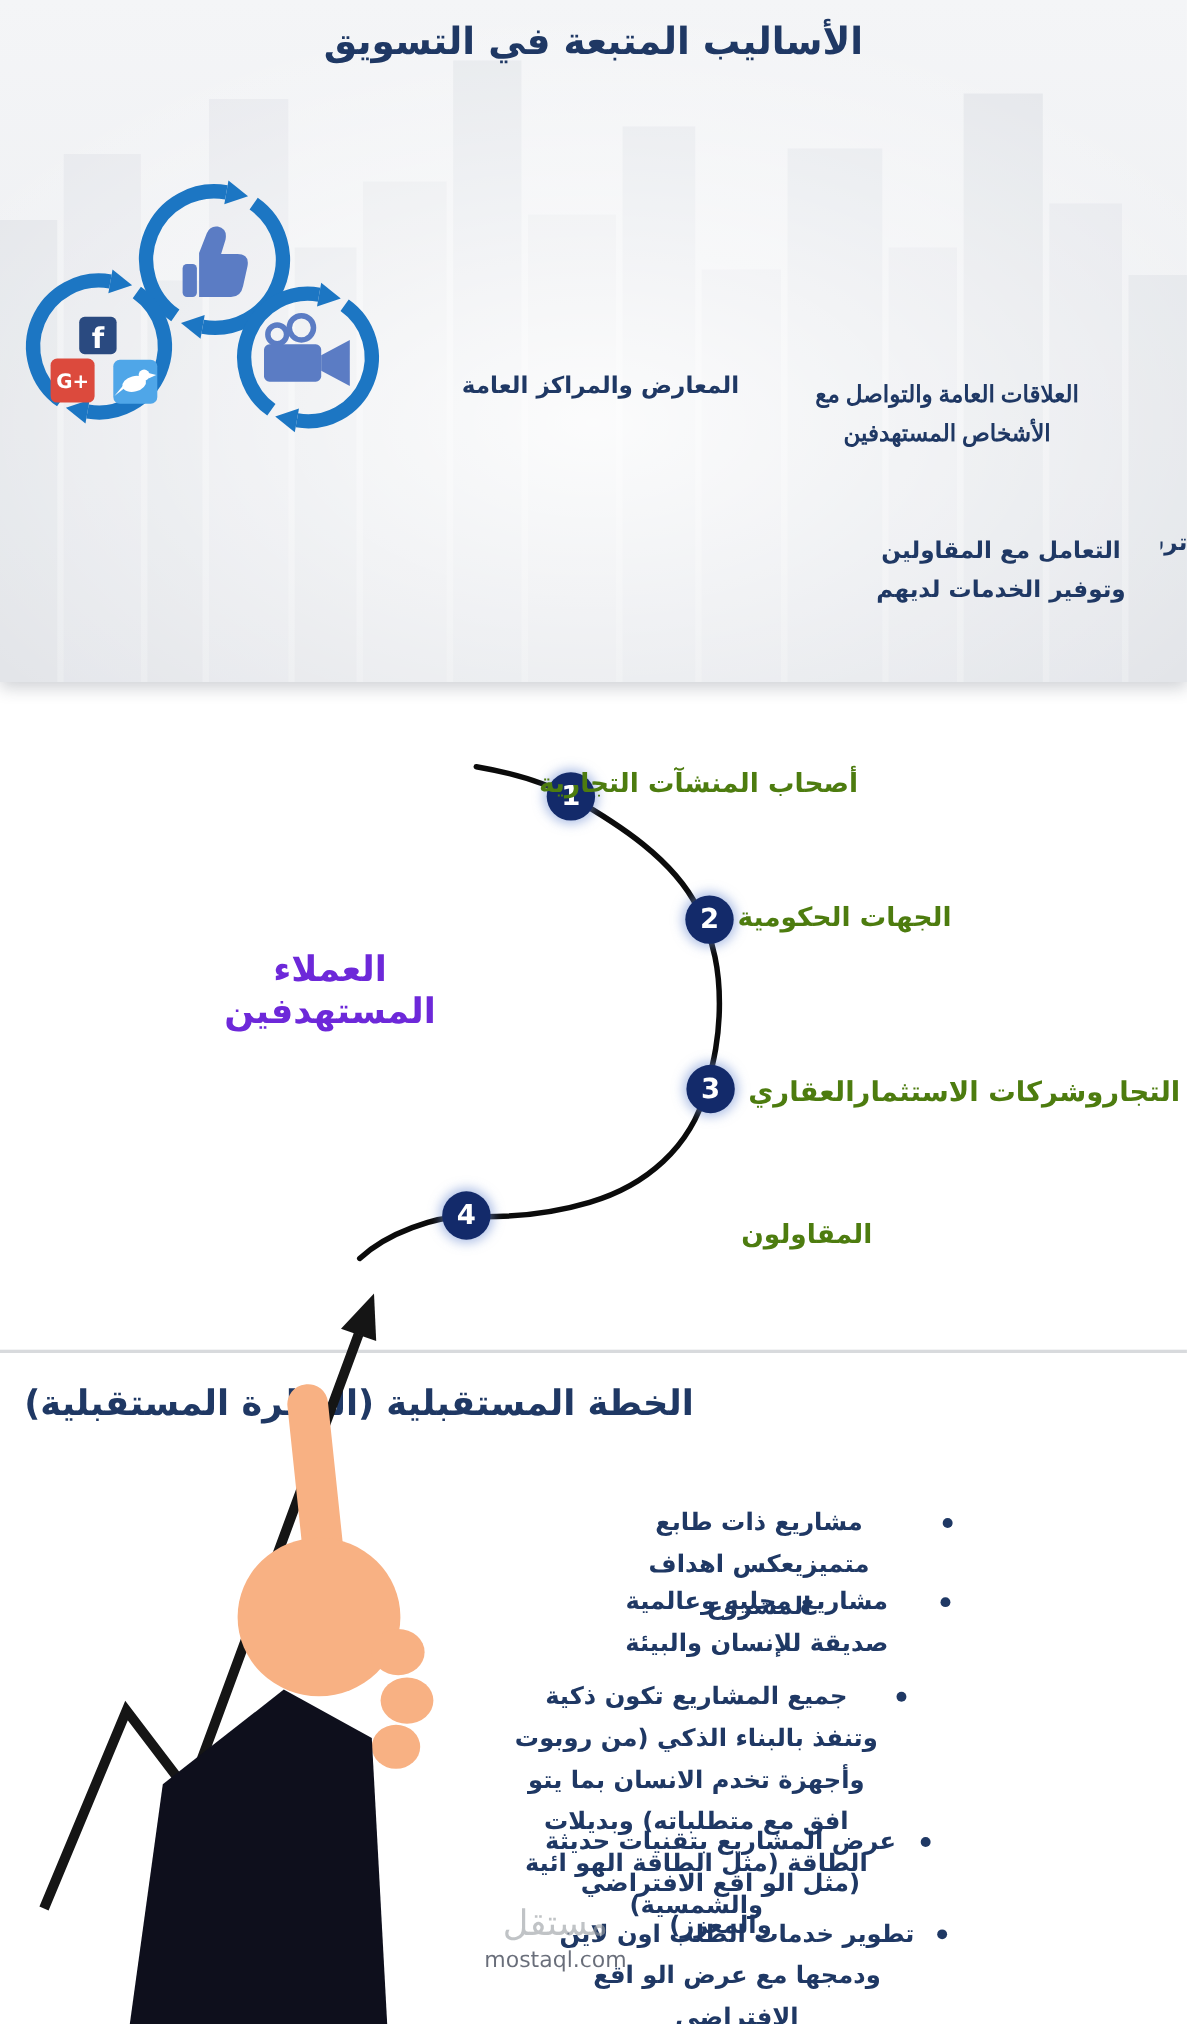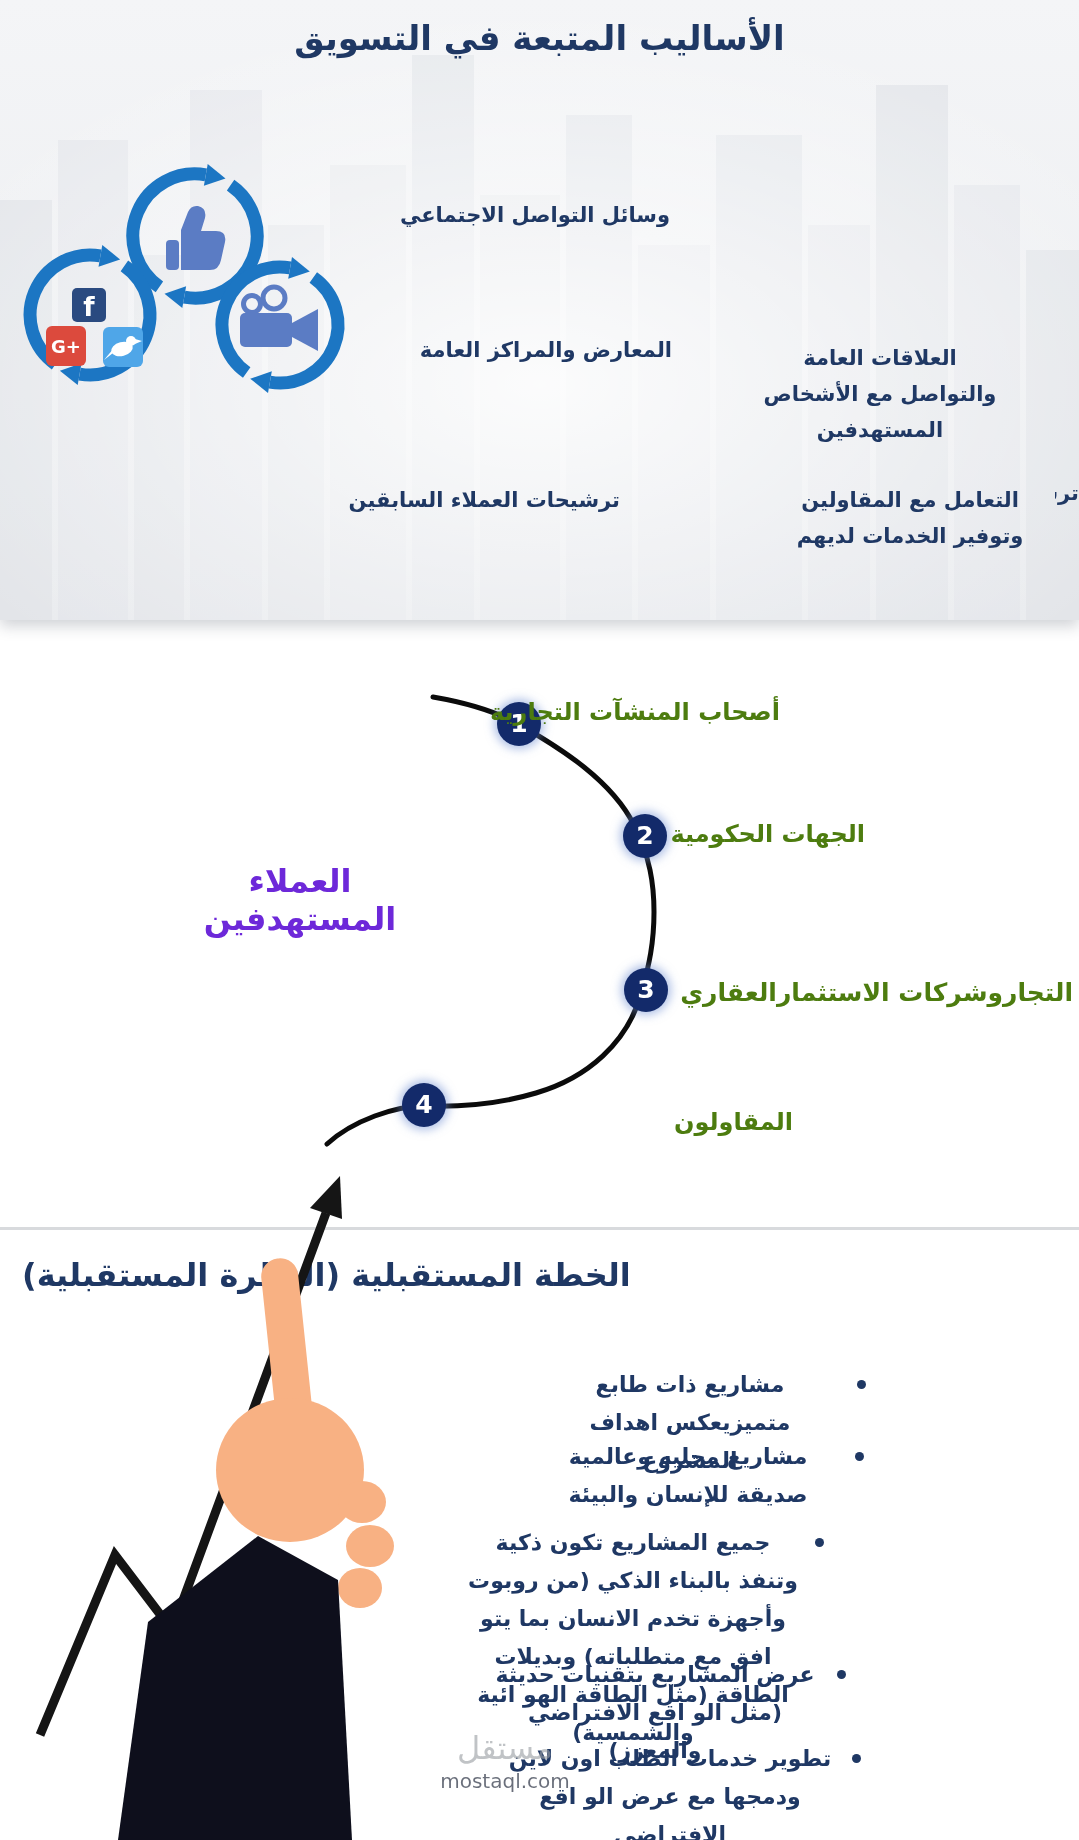--- a/index.html
+++ b/index.html
@@ -11,21 +11,21 @@
   .hero{position:absolute;top:0;left:0;width:1079px;height:620px;overflow:hidden;
         background:linear-gradient(#f4f5f7,#e9ebee);box-shadow:0 6px 14px rgba(40,50,70,.22);}
   .skyline{position:absolute;top:0;left:0;}
   .hero-title{position:absolute;top:18px;left:0;width:1079px;margin:0;text-align:center;
         direction:rtl;font-size:34px;font-weight:bold;color:#1f3864;}
   .m-label{position:absolute;direction:rtl;font-weight:bold;font-size:21px;line-height:36px;
         text-align:center;color:#1f3864;}
   .m0{left:420px;top:197px;width:250px;white-space:nowrap;}
   .m1{left:743px;top:198px;width:250px;white-space:nowrap;}
   .m2{left:422px;top:332px;width:250px;white-space:nowrap;}
-  .m3{left:755px;top:340px;width:250px;}
+  .m3{left:736px;top:340px;width:250px;font-family:Liberation Serif, serif;}
   .m4{left:370px;top:482px;width:250px;white-space:nowrap;}
   .m5{left:780px;top:482px;width:260px;}
   .rings-svg{position:absolute;left:0;top:130px;}
 
   
   .arc-svg{position:absolute;left:0;top:0;}
   .num-circle{position:absolute;width:44px;height:44px;border-radius:50%;background:#132a6a;
         color:#fff;font-weight:bold;font-size:25px;line-height:44px;text-align:center;
         box-shadow:0 0 10px 3px rgba(110,140,210,.55);}
   .c1{left:497px;top:702px;} .c2{left:623px;top:814px;} .c3{left:624px;top:968px;} .c4{left:402px;top:1083px;}
@@ -86,24 +86,22 @@
         <rect x="808" y="225" width="62" height="395" opacity="0.5"></rect>
         <rect x="876" y="85" width="72" height="535" opacity="0.65"></rect>
         <rect x="954" y="185" width="66" height="435" opacity="0.5"></rect>
         <rect x="1026" y="250" width="53" height="370" opacity="0.7"></rect>
       </g>
       <rect x="0" y="0" width="1079" height="620" fill="url(#fog)"></rect>
     </svg>
 
     <h1 class="hero-title">الأساليب المتبعة في التسويق</h1>
 
-    <div class="m-label m0">وسائل التواصل الاجتماعي</div>
     <div class="m-label m2">المعارض والمراكز العامة</div>
     <div class="m-label m3">العلاقات العامة والتواصل مع الأشخاص المستهدفين</div>
-    <div class="m-label m4">ترشيحات العملاء السابقين</div>
     <div class="m-label m5">التعامل مع المقاولين وتوفير الخدمات لديهم</div>
 
     <svg class="rings-svg" width="360" height="270" viewBox="0 0 360 270">
 
       <g stroke="#1c76c3" stroke-width="13" fill="none">
         <path d="M159.4 156.8 A62 62 0 0 1 205.8 44.9"></path>
         <path d="M230.6 55.2 A62 62 0 0 1 184.2 167.1"></path>
       </g>
       <g fill="#1c76c3">
         <polygon points="225.5,48.4 203.9,55.7 207.7,34.1"></polygon>

